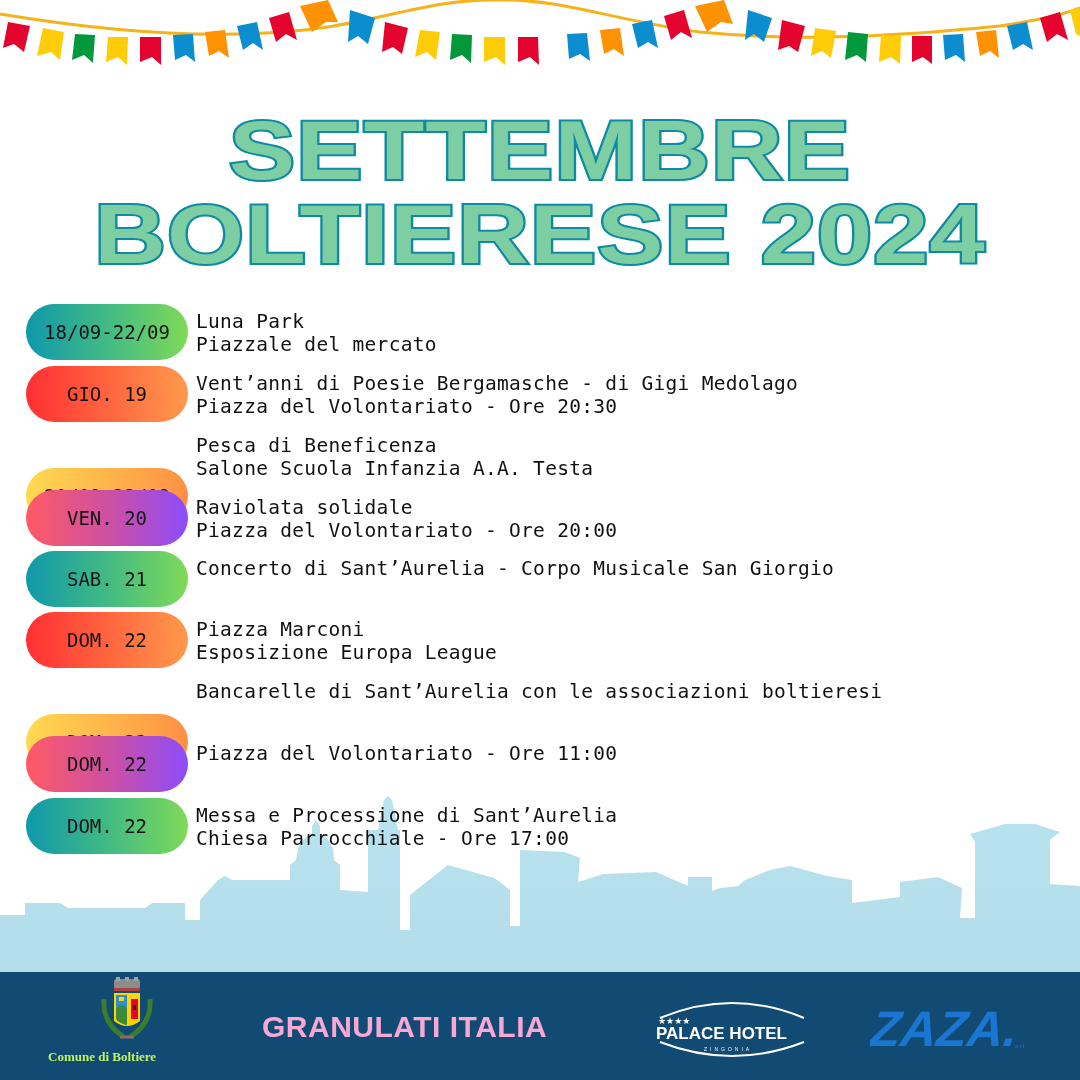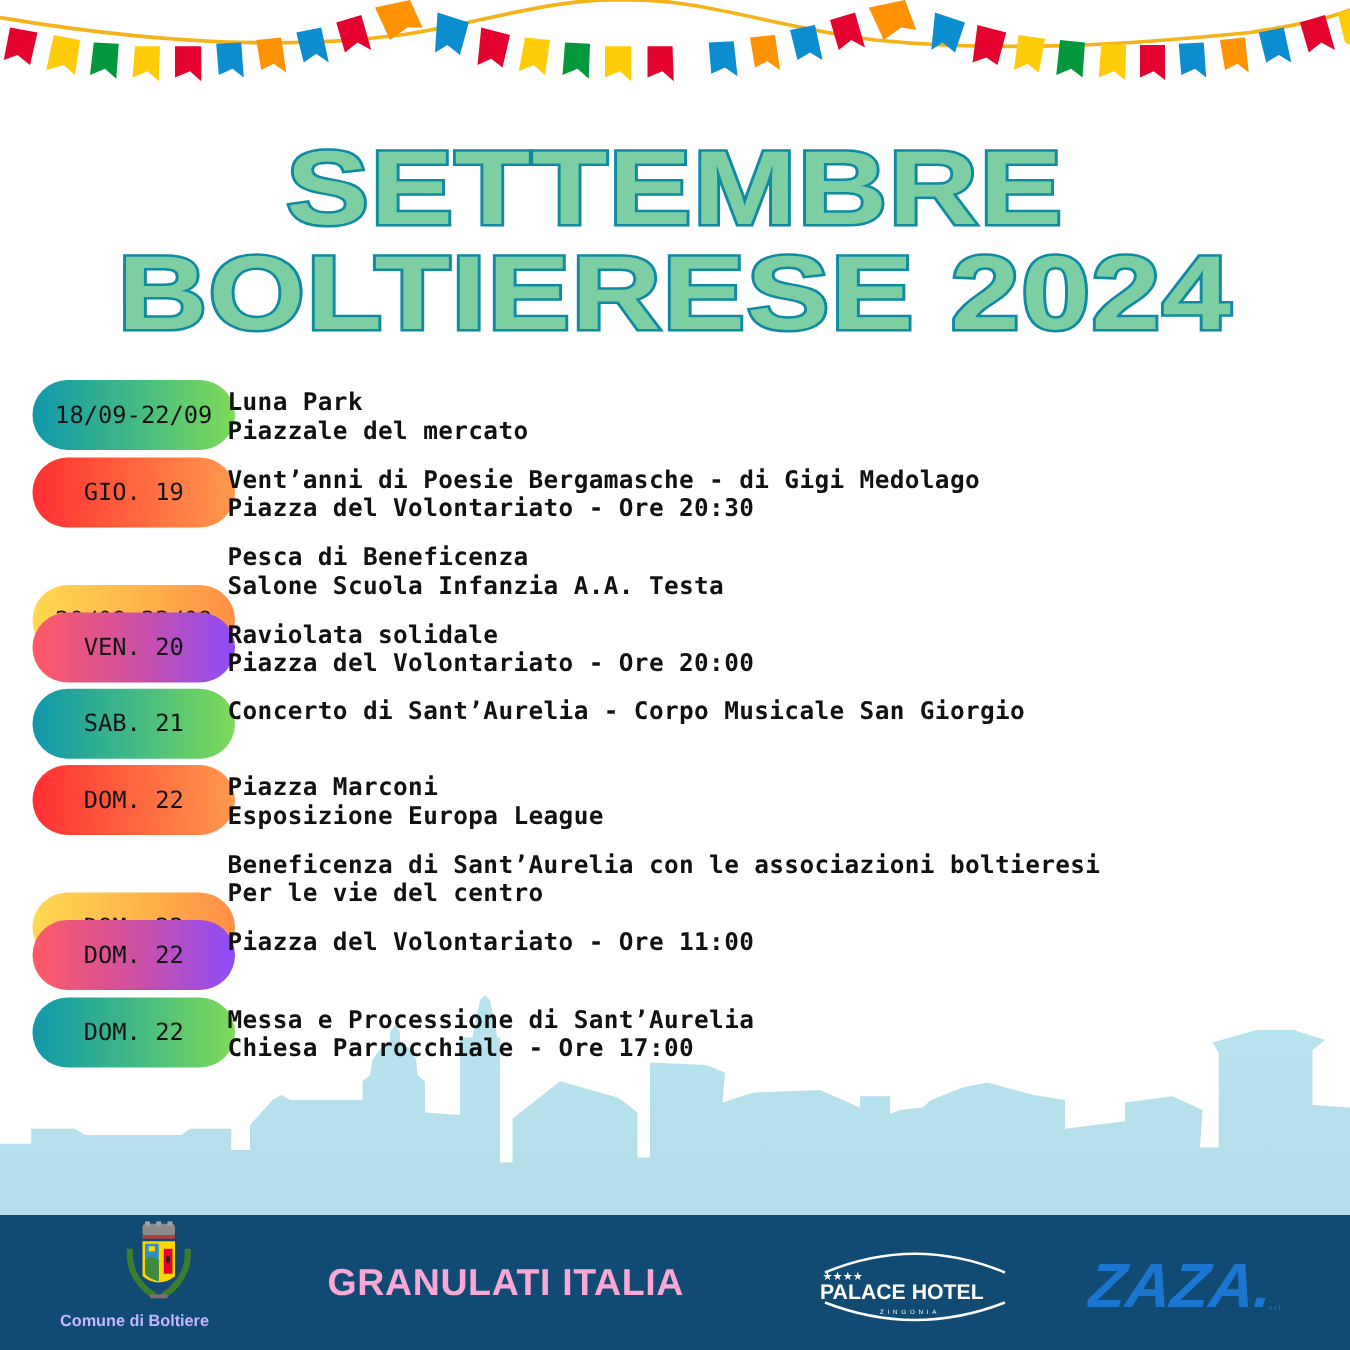--- a/index.html
+++ b/index.html
@@ -29,26 +29,26 @@
   .pill {
     position: absolute; left: 0; top: 0; width: 162px; height: 56px; border-radius: 28px;
     display: flex; align-items: center; justify-content: center;
     font-family: "DejaVu Sans Mono", monospace; font-size: 19px; color: #141414; text-align: center;
   }
   .g-teal   { background: linear-gradient(90deg, #0f98ab 0%, #47bd80 55%, #80da58 100%); }
   .g-red    { background: linear-gradient(90deg, #ff2f33 0%, #ff6a40 55%, #ff9a4c 100%); }
   .g-yellow { background: linear-gradient(90deg, #ffd952 0%, #ffb24a 55%, #ff8f45 100%); margin-top: 40px; }
   .g-purple { background: linear-gradient(90deg, #ff5a64 0%, #c94fa8 55%, #8c4dfb 100%); }
 
-  .etext { position: absolute; left: 156px; top: 6px; font-family: "DejaVu Sans Mono", monospace; font-weight: bold; font-size: 19.5px; line-height: 23px; color: #111; white-space: nowrap; letter-spacing: 0.3px; }
+  .etext { position: absolute; left: 170px; top: 6px; font-family: "DejaVu Sans Mono", monospace; font-weight: normal; font-size: 19.5px; line-height: 23px; color: #111; white-space: nowrap; letter-spacing: 0.3px; }
   .etext div { display: block; }
 
   .footer { position: absolute; left: 0; top: 972px; width: 1080px; height: 108px; background: #114b73; }
   .crest { position: absolute; left: 98px; top: 5px; width: 58px; height: 70px; }
-  .comune-label { position: absolute; left: 48px; top: 77px; font-family: Liberation Sans, sans-serif; font-size: 13px; color: #c4b5fd; font-weight: bold; }
+  .comune-label { position: absolute; left: 48px; top: 77px; font-family: Liberation Serif, serif; font-size: 13px; color: #bef264; font-weight: bold; }
   .granulati { position: absolute; left: 262px; top: 38px; font-family: "Liberation Sans", sans-serif; font-weight: bold; font-size: 30px; color: #f9a8d4; letter-spacing: 0.5px; }
   .palace { position: absolute; left: 652px; top: 18px; width: 160px; height: 74px; }
   .zaza { position: absolute; left: 870px; top: 24px; width: 180px; height: 60px; }
 </style>
 </head>
 <body>
 
 <svg class="bunting" viewBox="0 0 1080 80" preserveAspectRatio="none">
   <path d="M0,14 C120,34 230,40 320,28 C380,20 440,-2 498,0 C560,-2 620,22 700,32 C800,42 900,36 1000,26 C1040,20 1065,14 1080,8" fill="none" stroke="#f5b21a" stroke-width="3"></path>
   <g>
@@ -144,22 +144,21 @@
   <div class="event" style="top:308px">
     <div class="pill g-red">DOM. 22</div>
     <div class="etext">
       <div>Piazza Marconi</div>
       <div>Esposizione Europa League</div>
     </div>
   </div>
   <div class="event" style="top:370px">
     <div class="pill g-yellow">DOM. 22</div>
     <div class="etext">
-      <div>Beneficenza di Sant’Aurelia con le associazioni boltieresi</div>
-      <div>Per le vie del centro</div>
+      <div>Bancarelle di Sant’Aurelia con le associazioni boltieresi</div>
     </div>
   </div>
   <div class="event" style="top:432px">
     <div class="pill g-purple">DOM. 22</div>
     <div class="etext">
       <div>Piazza del Volontariato - Ore 11:00</div>
     </div>
   </div>
   <div class="event" style="top:494px">
     <div class="pill g-teal">DOM. 22</div>

